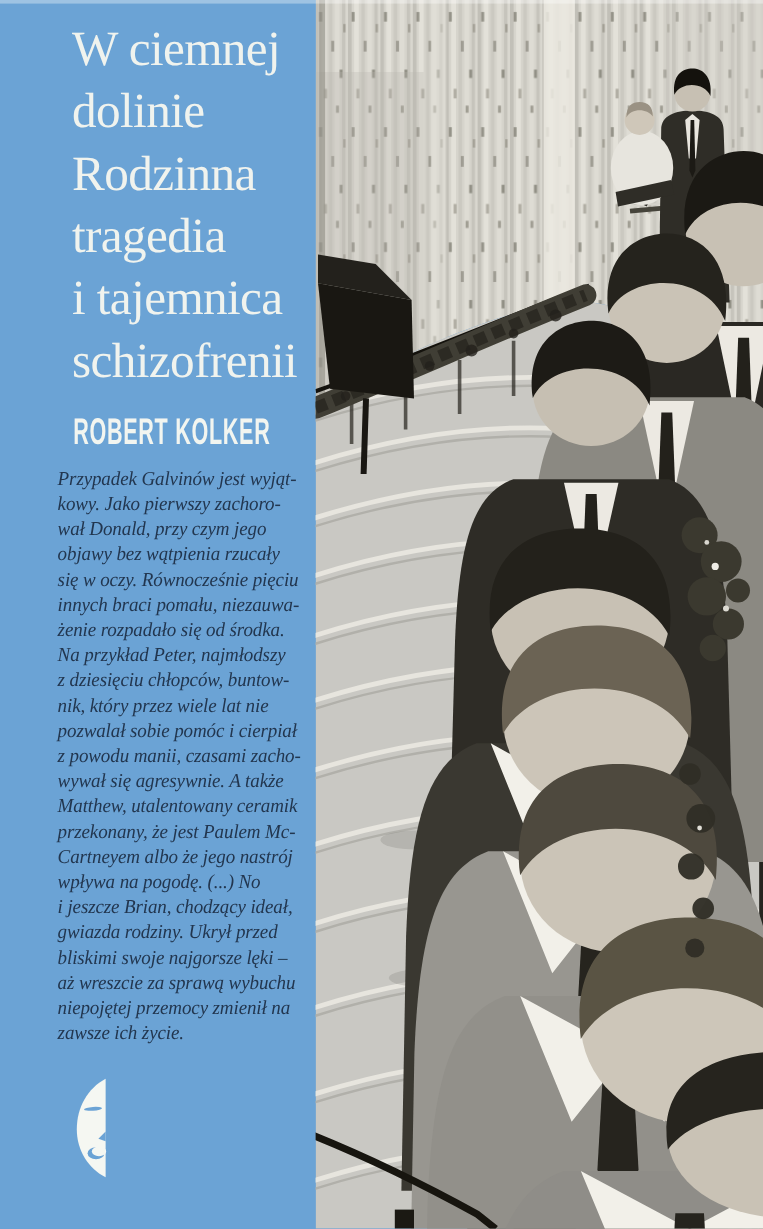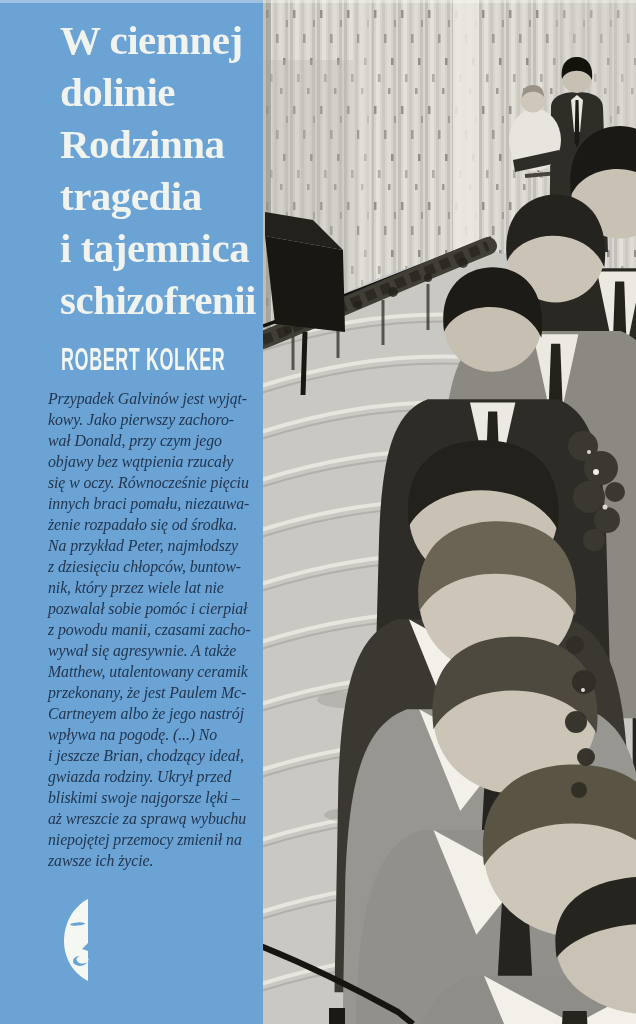--- a/index.html
+++ b/index.html
@@ -12,21 +12,21 @@
   .panel{
     position:absolute;left:0;top:0;width:263px;height:1024px;
     background:#6ba3d5;
   }
   .title-block{
     position:absolute;left:60px;top:14px;width:200px;
     color:#f0f3ee;font-weight:bold;font-size:41px;line-height:52px;
     letter-spacing:-0.5px;
   }
   .title-block h1,.title-block h2{
-    margin:0;padding:0;font-size:inherit;font-weight:bold;line-height:inherit;
+    margin:0;padding:0;font-size:inherit;font-weight:normal;line-height:inherit;
     white-space:pre-line;
   }
   .author{
     position:absolute;left:61px;top:344px;
     font-family:"Liberation Sans",sans-serif;font-weight:bold;
     font-size:31px;line-height:31px;color:#f2f5f0;
     letter-spacing:1px;white-space:nowrap;
     transform:scaleX(0.58);transform-origin:0 0;
   }
   .blurb{

